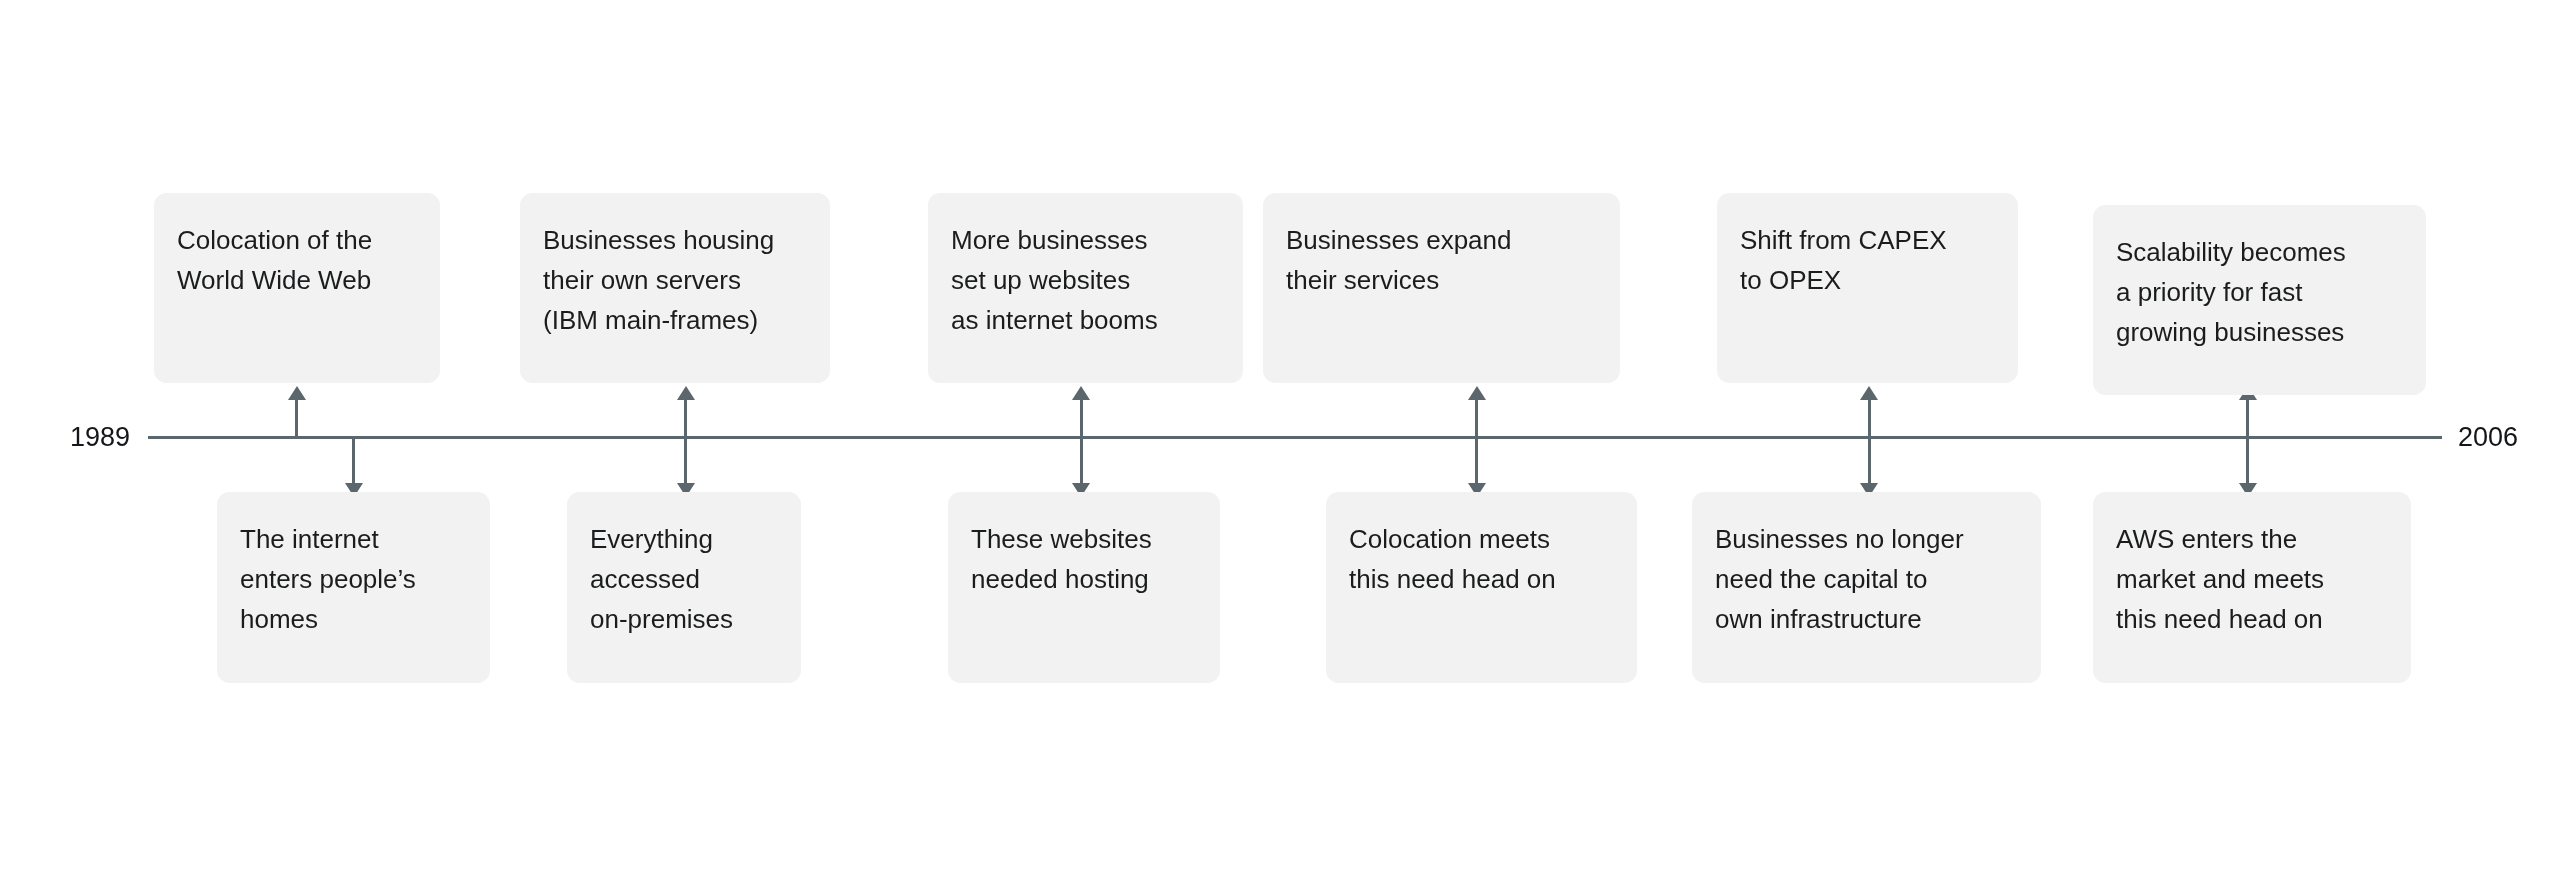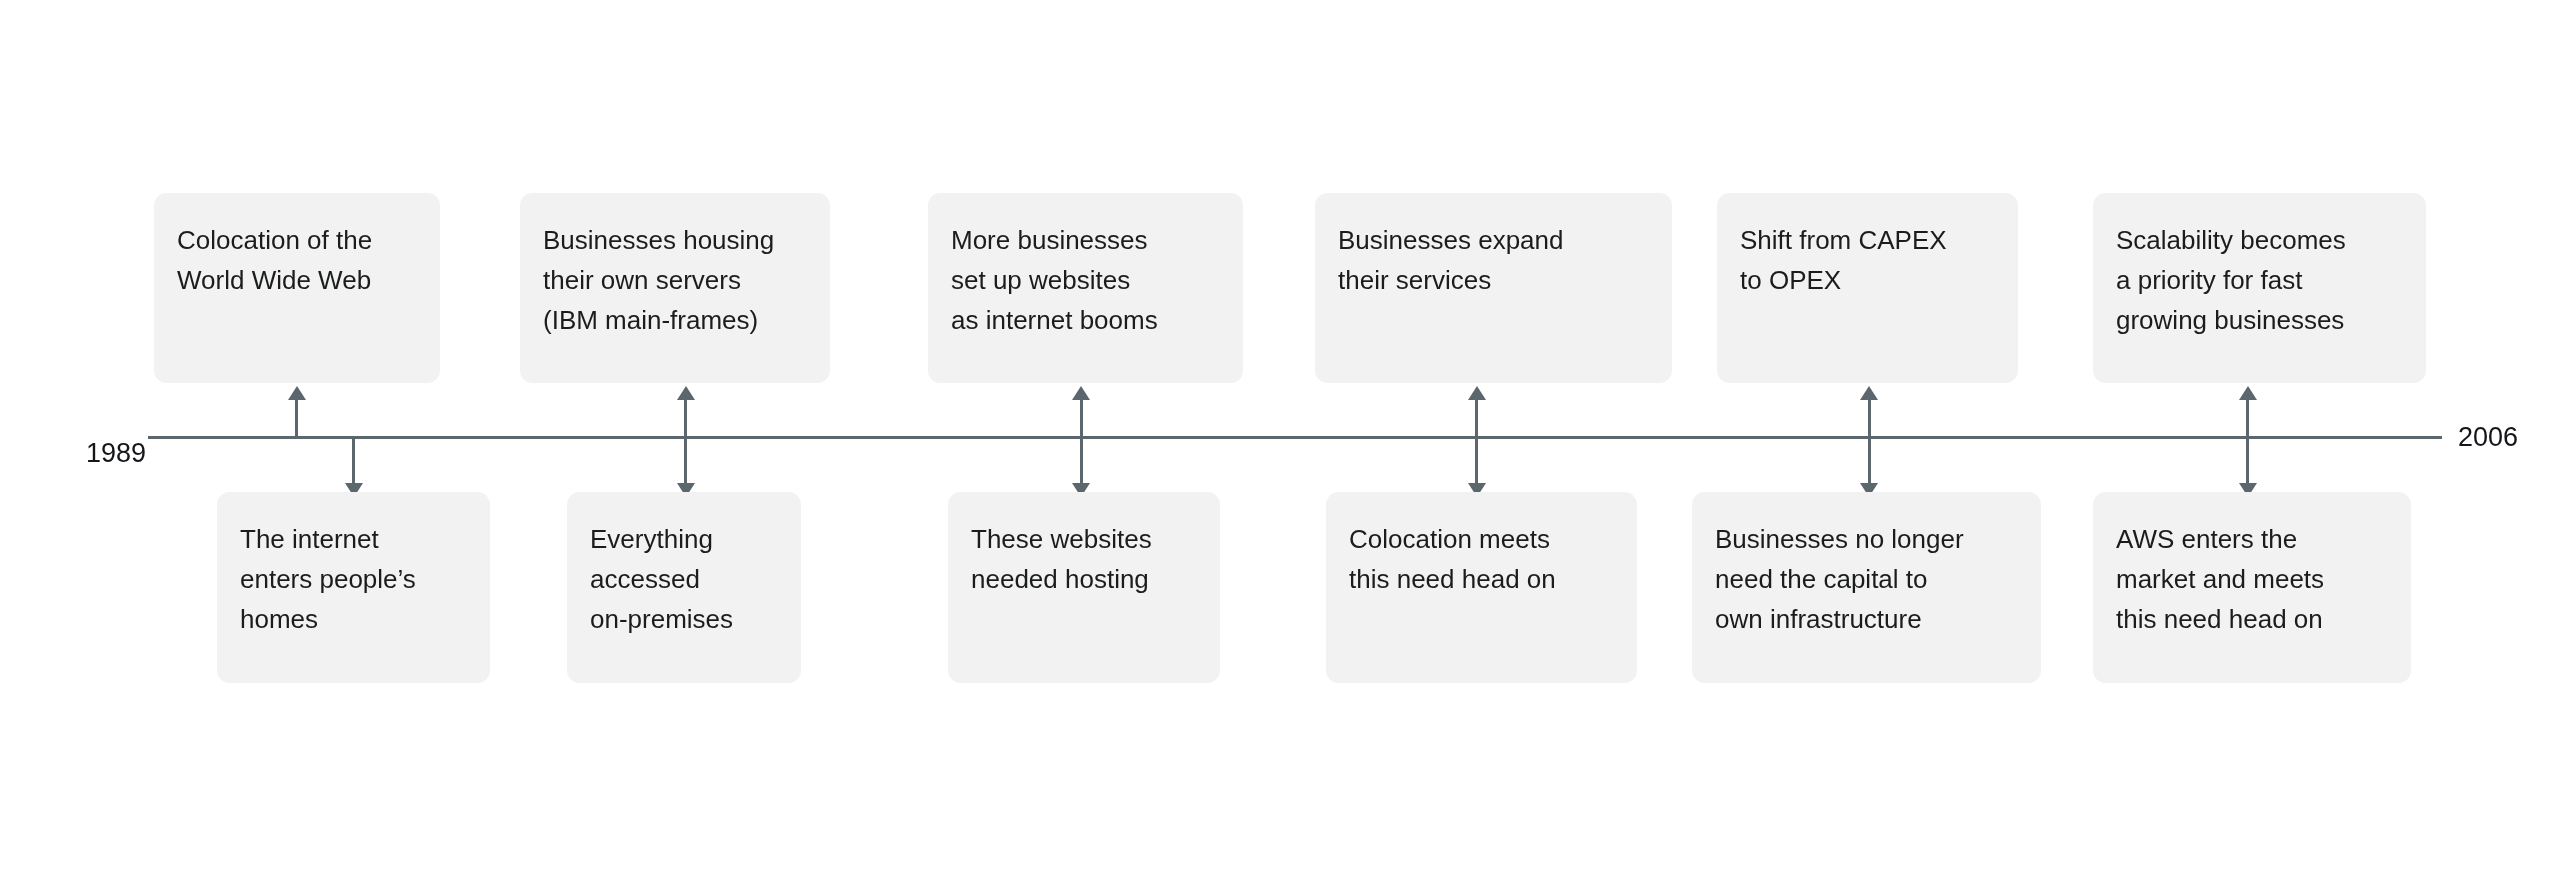--- a/index.html
+++ b/index.html
@@ -30,21 +30,21 @@
     background: #5b666d;
   }
   .axis-label {
     position: absolute;
     top: 421px;
     font-size: 27px;
     line-height: 32px;
     color: #141619;
     white-space: nowrap;
   }
-  .axis-label.start { left: 86px; margin-top: 16px; }
+  .axis-label.start { left: 70px; }
   .axis-label.end   { left: 2458px; }
 
   
   .card {
     position: absolute;
     background: #f1f2f1;
     border-radius: 12.5px;
     box-sizing: border-box;
     padding: 27px 23px 0 23px;
     font-size: 26px;
@@ -132,25 +132,25 @@
     </div>
   <div id="top-cards-layer">
       <div class="card top" style="left: 154px; width: 286px;">Colocation of the
 World Wide Web</div>
       <div class="card top" style="left: 520px; width: 310px;">Businesses housing
 their own servers
 (IBM main-frames)</div>
       <div class="card top" style="left: 928px; width: 315px; border-radius: 12px;">More businesses
 set up websites
 as internet booms</div>
-      <div class="card top" style="left: 1315px; width: 357px;">Businesses  expand
+      <div class="card top" style="left: 1263px; width: 357px;">Businesses  expand
 their services</div>
       <div class="card top" style="left: 1717px; width: 301px;">Shift from CAPEX
 to OPEX</div>
-      <div class="card top" style="left: 2093px; width: 333px;">Scalability becomes
+      <div class="card top" style="left: 2093px; width: 333px; margin-top: 12px;">Scalability becomes
 a priority for fast
 growing businesses</div>
     </div>
   <div id="bottom-cards-layer">
       <div class="card bottom" style="left: 217px; width: 273px;">The internet
 enters people’s
 homes</div>
       <div class="card bottom" style="left: 567px; width: 234px;">Everything
 accessed
 on-premises</div>

